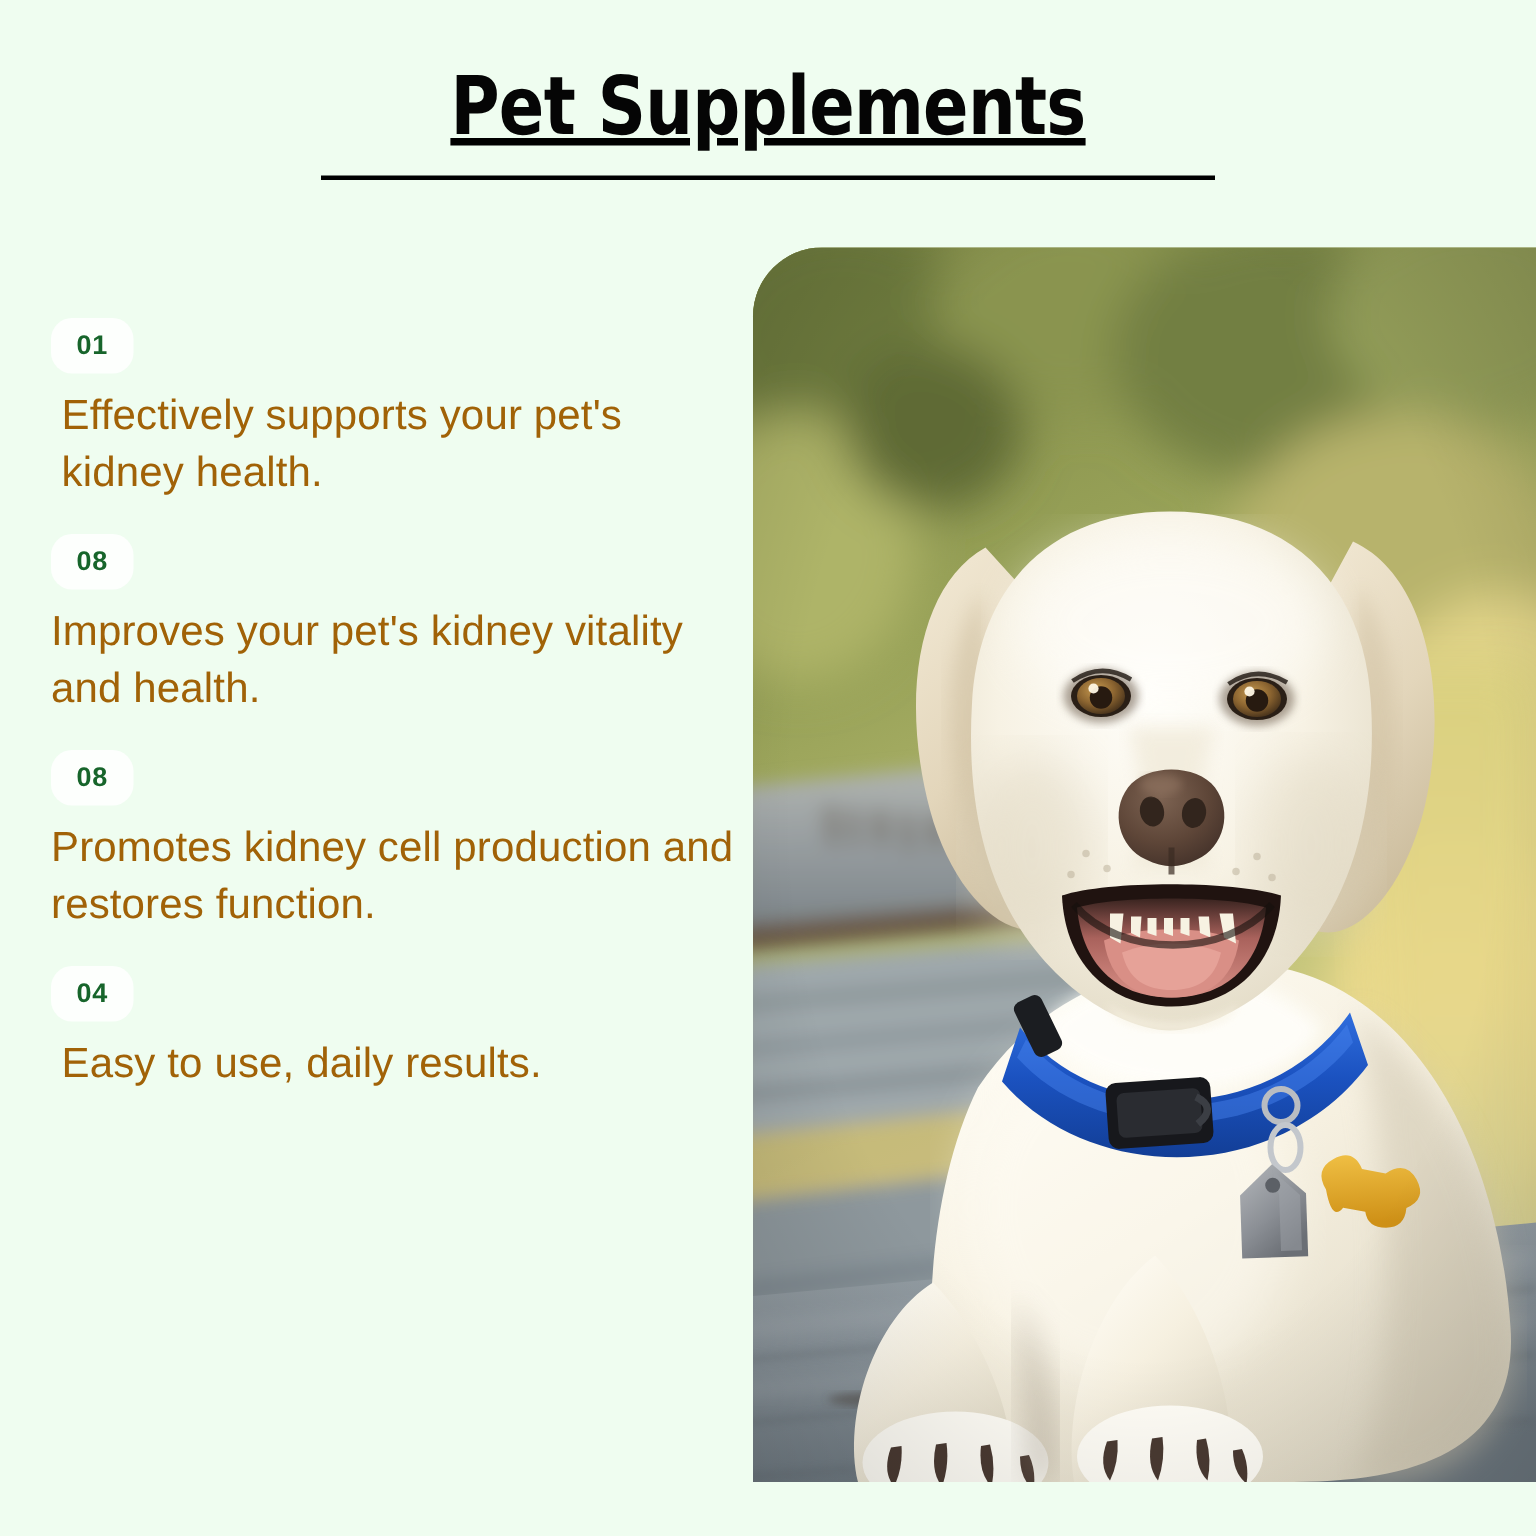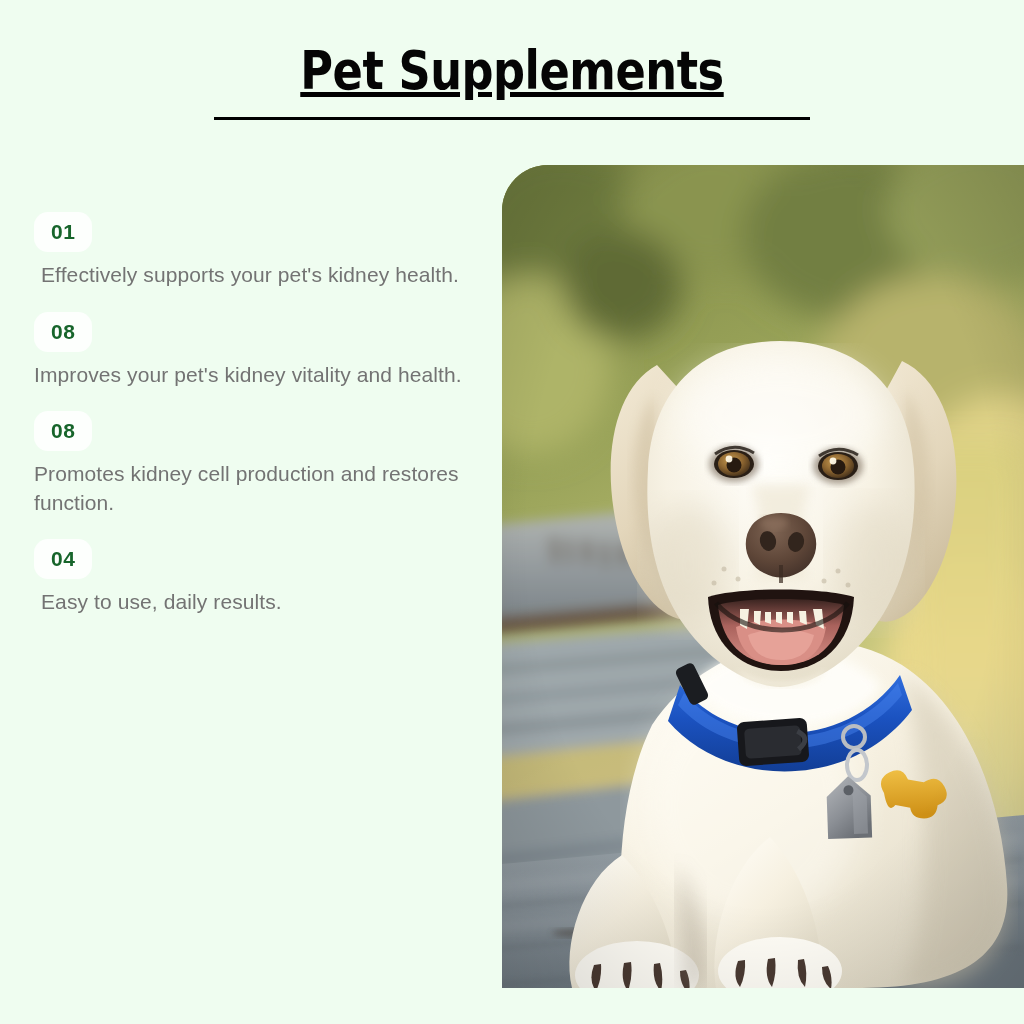--- a/index.html
+++ b/index.html
@@ -37,32 +37,32 @@
     left:34px; top:212px;
     width:470px;
   }
   .feature{ margin-bottom:22px; }
   .feature:last-child{ margin-bottom:0; }
 
   .badge{
     display:inline-block;
     background:#fdfffd;
     color:#17652b;
-    font-size:21px;
+    font-size:18px;
     font-weight:700;
     line-height:1;
     padding:9px 17px 10px 17px;
     border-radius:14px;
     letter-spacing:0.5px;
   }
   .f-text{
     margin-top:9px;
-    font-size:21px;
+    font-size:28px;
     line-height:1.36;
-    color:#737373;
+    color:#a16207;
     letter-spacing:0.1px;
     font-weight:400;
   }
   .f-indent{ padding-left:7px; }
 
   
   .photo{
     position:absolute;
     left:502px; top:165px;
     width:522px; height:823px;

